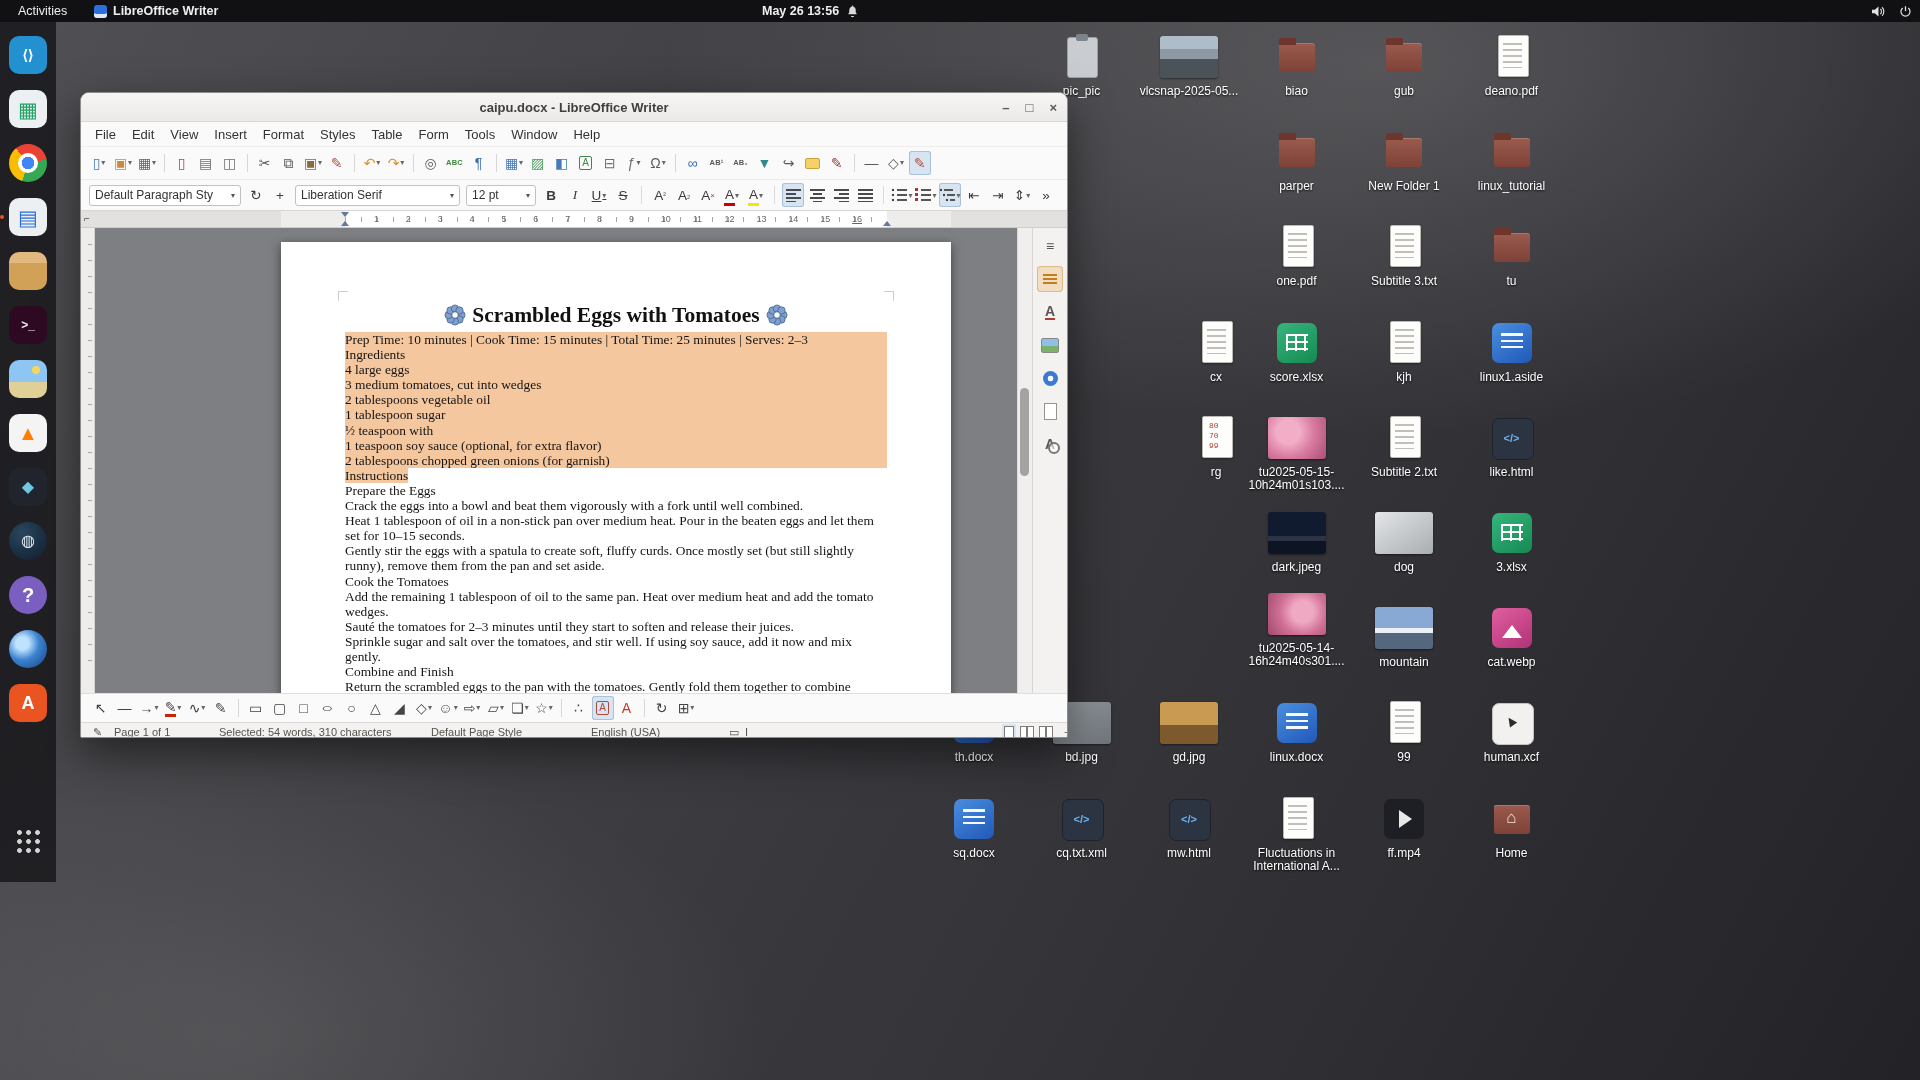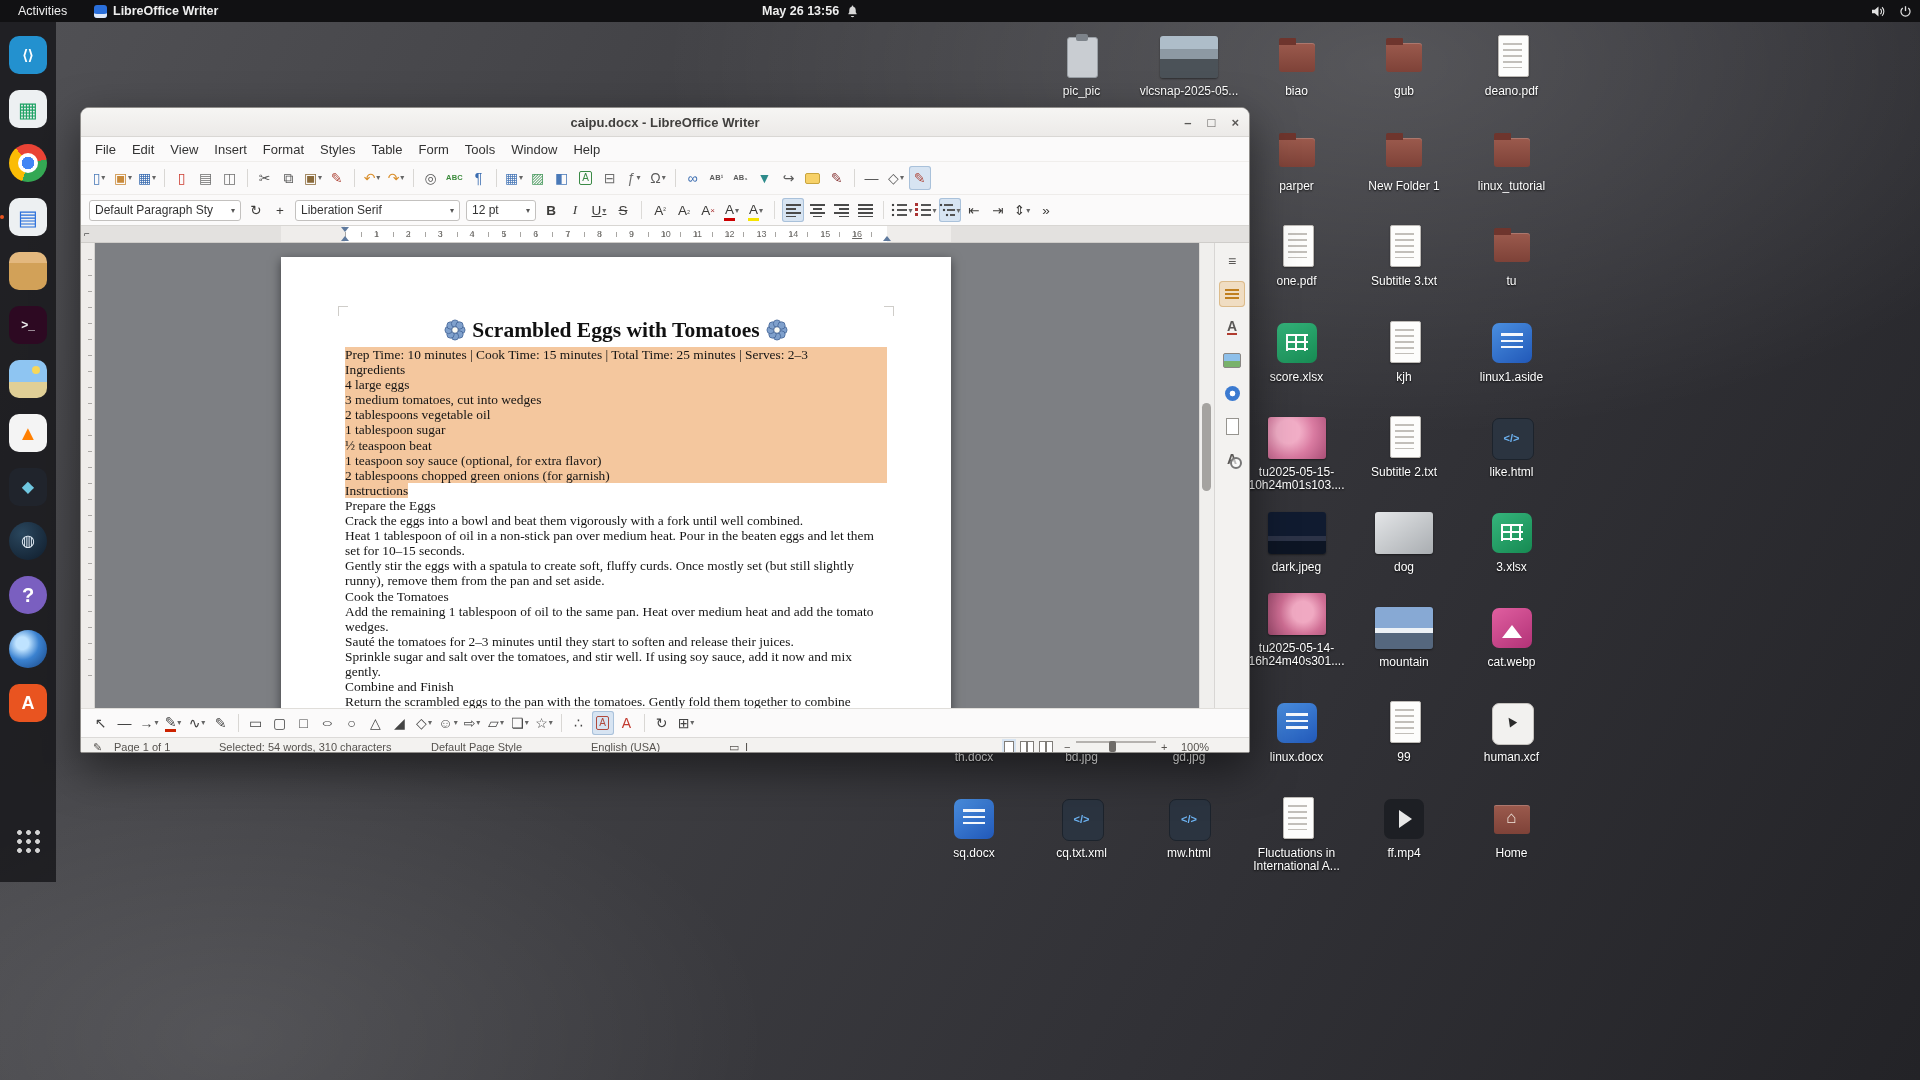--- a/index.html
+++ b/index.html
@@ -94,23 +94,23 @@
     box-shadow:0 1px 2px rgba(0,0,0,.45);}
   .di[data-thumb="street"] .ic::before{background:linear-gradient(180deg,#aebdc9 0 30%,#8d99a3 30% 55%,#4b5258 55%)}
   .di[data-thumb="flowers"] .ic::before{background:radial-gradient(circle at 35% 35%,#f2aec7 0 25%,#d97ba1 55%,#a94e76)}
   .di[data-thumb="flowers2"] .ic::before{background:radial-gradient(circle at 60% 45%,#f0a9c2 0 25%,#d06f95 55%,#9e4a6e)}
   .di[data-thumb="bridge"] .ic::before{background:linear-gradient(180deg,#101b30 0 58%,#2c3347 58% 70%,#0d1524 70%)}
   .di[data-thumb="dog"] .ic::before{background:linear-gradient(145deg,#e4e6e8,#a9adb1)}
   .di[data-thumb="mountain"] .ic::before{background:linear-gradient(180deg,#87a9d4 0 50%,#ecf1f6 50% 62%,#55677e 62%)}
   .di[data-thumb="gray"] .ic::before{background:linear-gradient(145deg,#9aa0a6,#6e747a)}
   .di[data-thumb="golden"] .ic::before{background:linear-gradient(180deg,#c99b52 0 55%,#7d5a2e 55%)}
   
-  #win{position:absolute;left:80px;top:92px;width:1170px;height:646px;z-index:10;background:#fbfafa;
+  #win{position:absolute;left:80px;top:92px;width:988px;height:646px;z-index:10;background:#fbfafa;
     border:1px solid #8f8d8a;border-radius:9px 9px 2px 2px;box-shadow:0 16px 44px rgba(0,0,0,.5);
-    overflow:hidden;box-sizing:border-box;margin-top:15px;}
+    overflow:hidden;box-sizing:border-box;}
   .titlebar{height:28px;background:linear-gradient(#f6f5f3,#eceae8);border-bottom:1px solid #d9d7d4;
     display:flex;align-items:center;justify-content:center;position:relative;font-size:13px;
     font-weight:bold;color:#403f3d;}
   .winctl{position:absolute;right:10px;top:0;height:100%;display:flex;gap:16px;align-items:center;
     font-size:13px;color:#5a5856;}
   .winctl span{cursor:default}
   .menubar{height:24px;display:flex;align-items:center;padding-left:6px;font-size:13px;color:#333;background:#fbfafa;}
   .menu-item{padding:2px 8px;border-radius:3px;}
   .stdbar{height:32px;display:flex;align-items:center;padding-left:6px;background:#fbfafa;border-top:1px solid #f0eeec;}
   .fmtbar{height:30px;display:flex;align-items:center;padding-left:6px;gap:2px;background:#fbfafa;border-top:1px solid #eeecea;}
@@ -866,21 +866,21 @@
         </div>
 
         <div class="selblock">
 
         <div class="sline">Prep Time: 10 minutes | Cook Time: 15 minutes | Total Time: 25 minutes | Serves: 2–3</div>
             <div class="sline">Ingredients</div>
             <div class="sline">4 large eggs</div>
             <div class="sline">3 medium tomatoes, cut into wedges</div>
             <div class="sline">2 tablespoons vegetable oil</div>
             <div class="sline">1 tablespoon sugar</div>
-            <div class="sline">½ teaspoon beat</div>
+            <div class="sline">½ teaspoon with</div>
             <div class="sline">1 teaspoon soy sauce (optional, for extra flavor)</div>
             <div class="sline">2 tablespoons chopped green onions (for garnish)</div>
           </div>
         <div class="dline">
           <span class="selword">Instructions</span>
         </div>
         <div>
 
         <div class="dline">Prepare the Eggs</div>
             <div class="dline">Crack the eggs into a bowl and beat them vigorously with a fork until well combined.</div>

